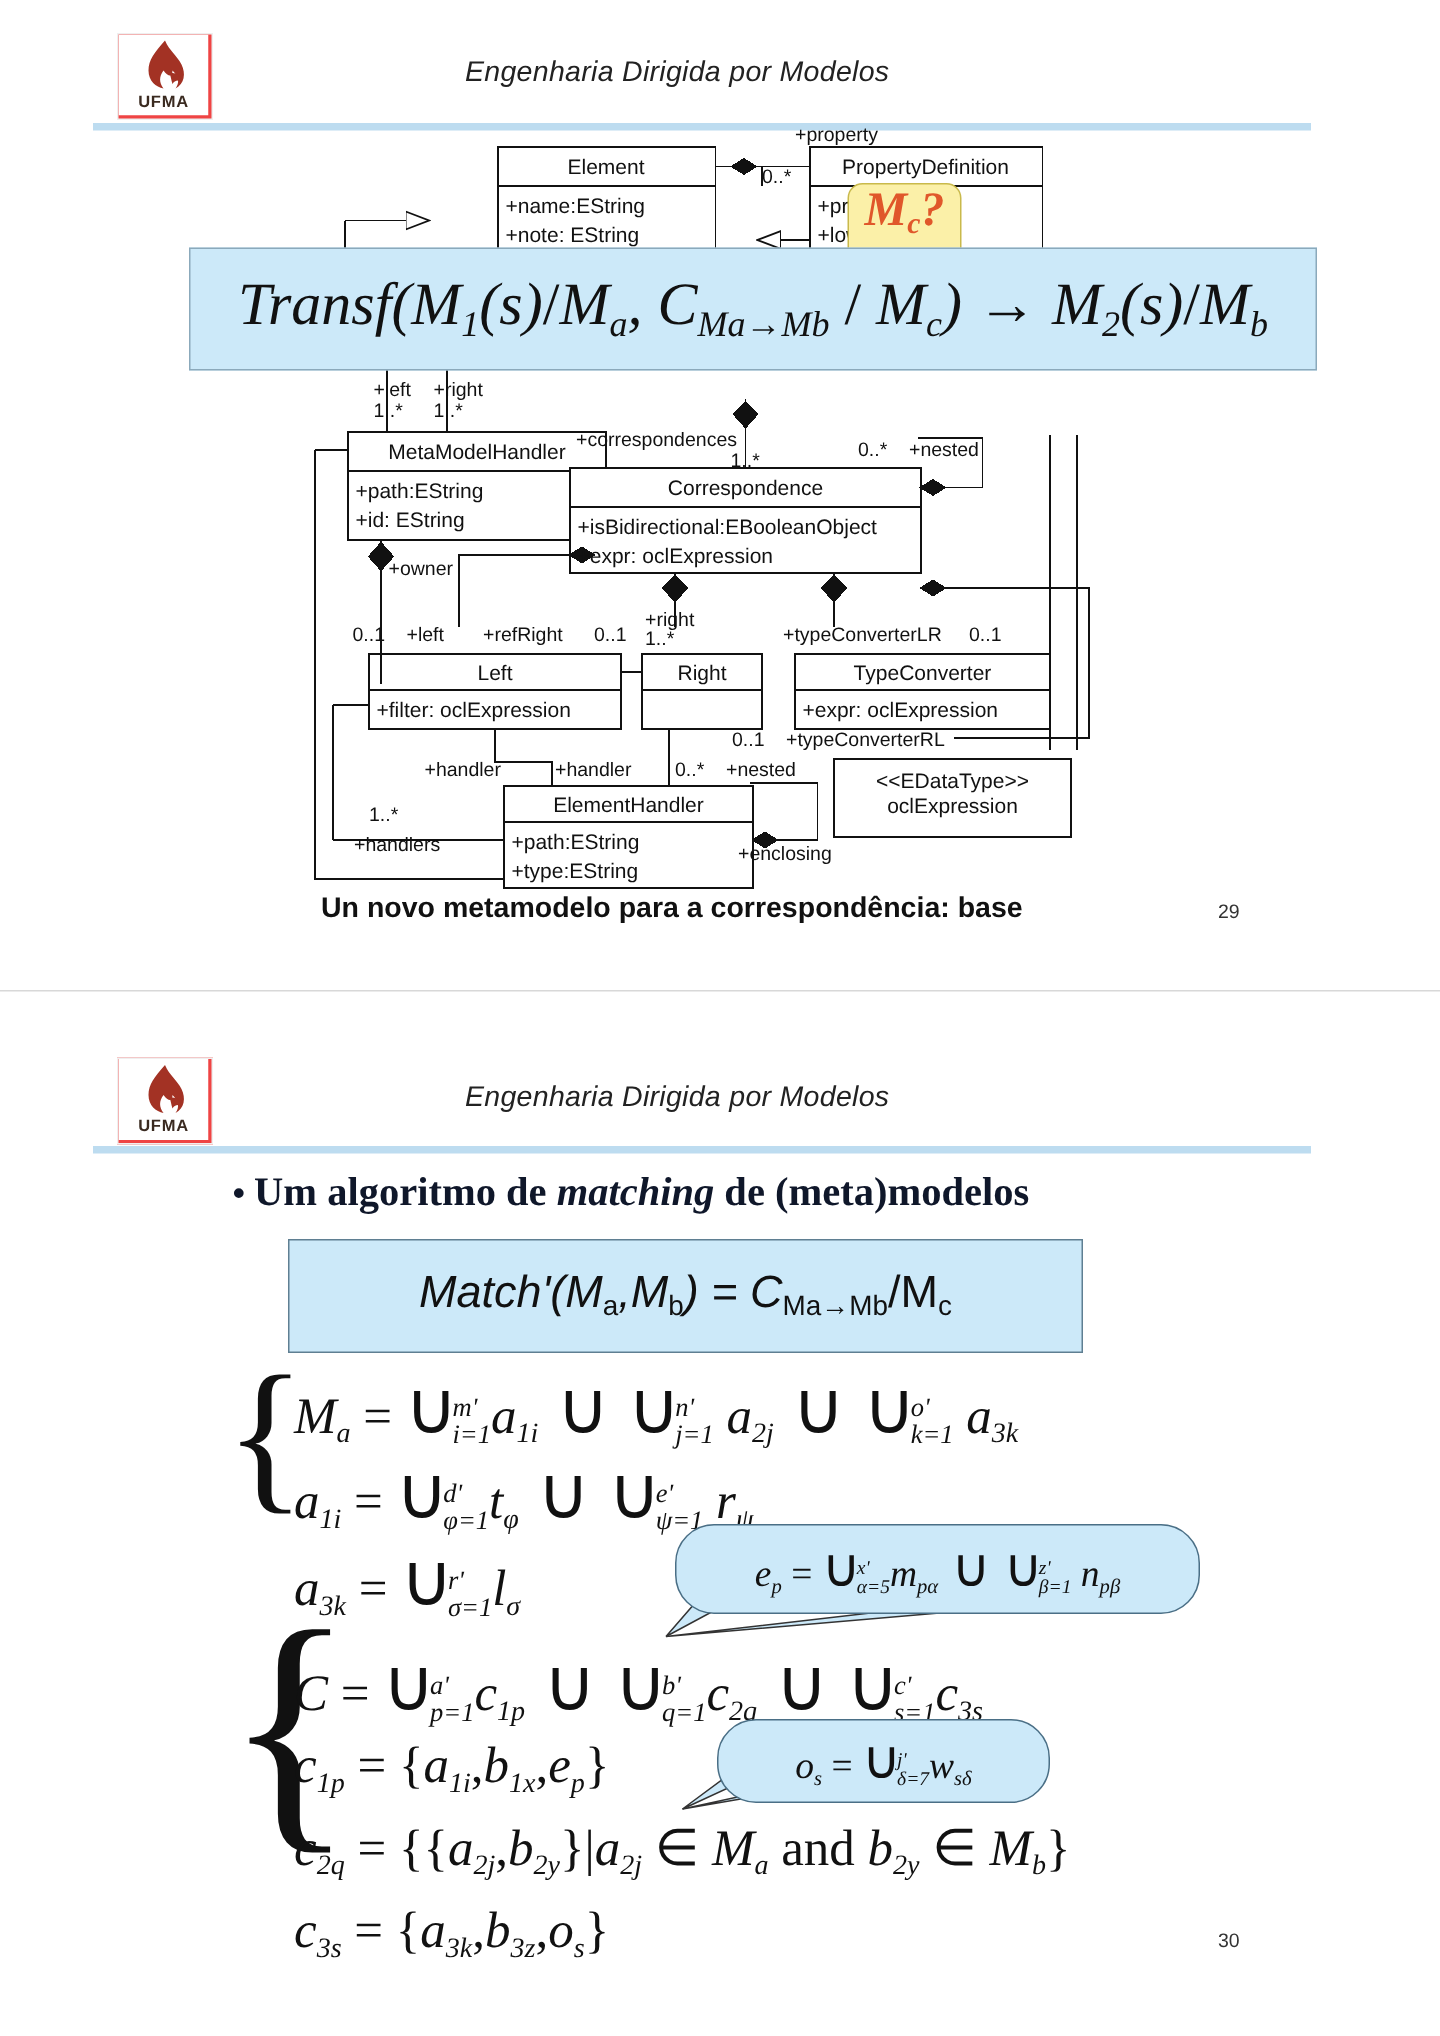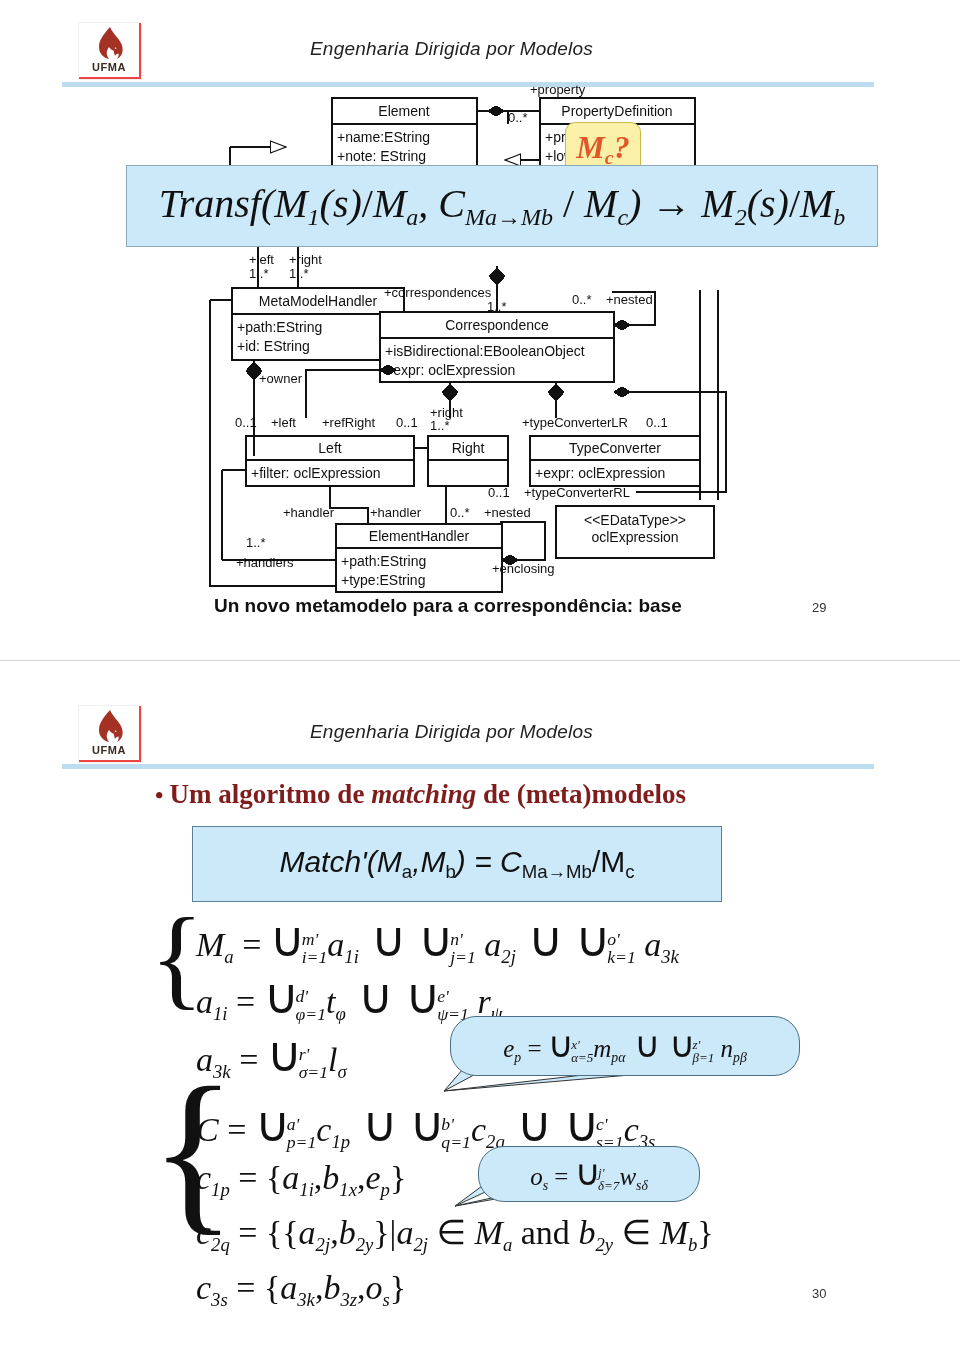--- a/index.html
+++ b/index.html
@@ -57,21 +57,21 @@
   .formula-big .up{font-style:normal;}
   sub.s{font-size:.60em;font-style:italic;vertical-align:-0.32em;}
 
   
   .callout-yellow{
     position:absolute;
     background:#fbf0a8;
     border:1px solid #c9b94b;
     border-radius:10px;
     box-sizing:border-box;
-    display:flex;align-items:center;justify-content:center;
+    display:flex;justify-content:center;
   }
   .callout-yellow .txt{
     font-family:"Liberation Serif", serif;
     font-style:italic;font-weight:bold;
     font-size:32px;color:#e0572a;line-height:1;white-space:nowrap;
   }
   .callout-yellow .tail{
     position:absolute;left:12px;bottom:-17px;width:0;height:0;
     border-left:14px solid #fbf0a8;
     border-bottom:18px solid transparent;
@@ -82,21 +82,21 @@
   .caption{
     position:absolute;
     font-family:"Liberation Sans", sans-serif;
     font-weight:bold;font-size:19px;color:#111;white-space:nowrap;
   }
 
   
   .bullet-line{
     position:absolute;
     font-family:"Liberation Serif", serif;
-    font-weight:bold;font-size:27px;color:#7f1d1d;white-space:nowrap;
+    font-weight:bold;font-size:27px;color:#0f172a;white-space:nowrap;
   }
   .bullet-line .dot{font-size:24px;}
   .bullet-line i{font-style:italic;}
 
   .match-box{
     position:absolute;background:#cce9f9;border:1px solid #5f7f92;
     box-sizing:border-box;display:flex;align-items:center;justify-content:center;
   }
   .match-formula{
     font-family:"Liberation Sans", sans-serif;

